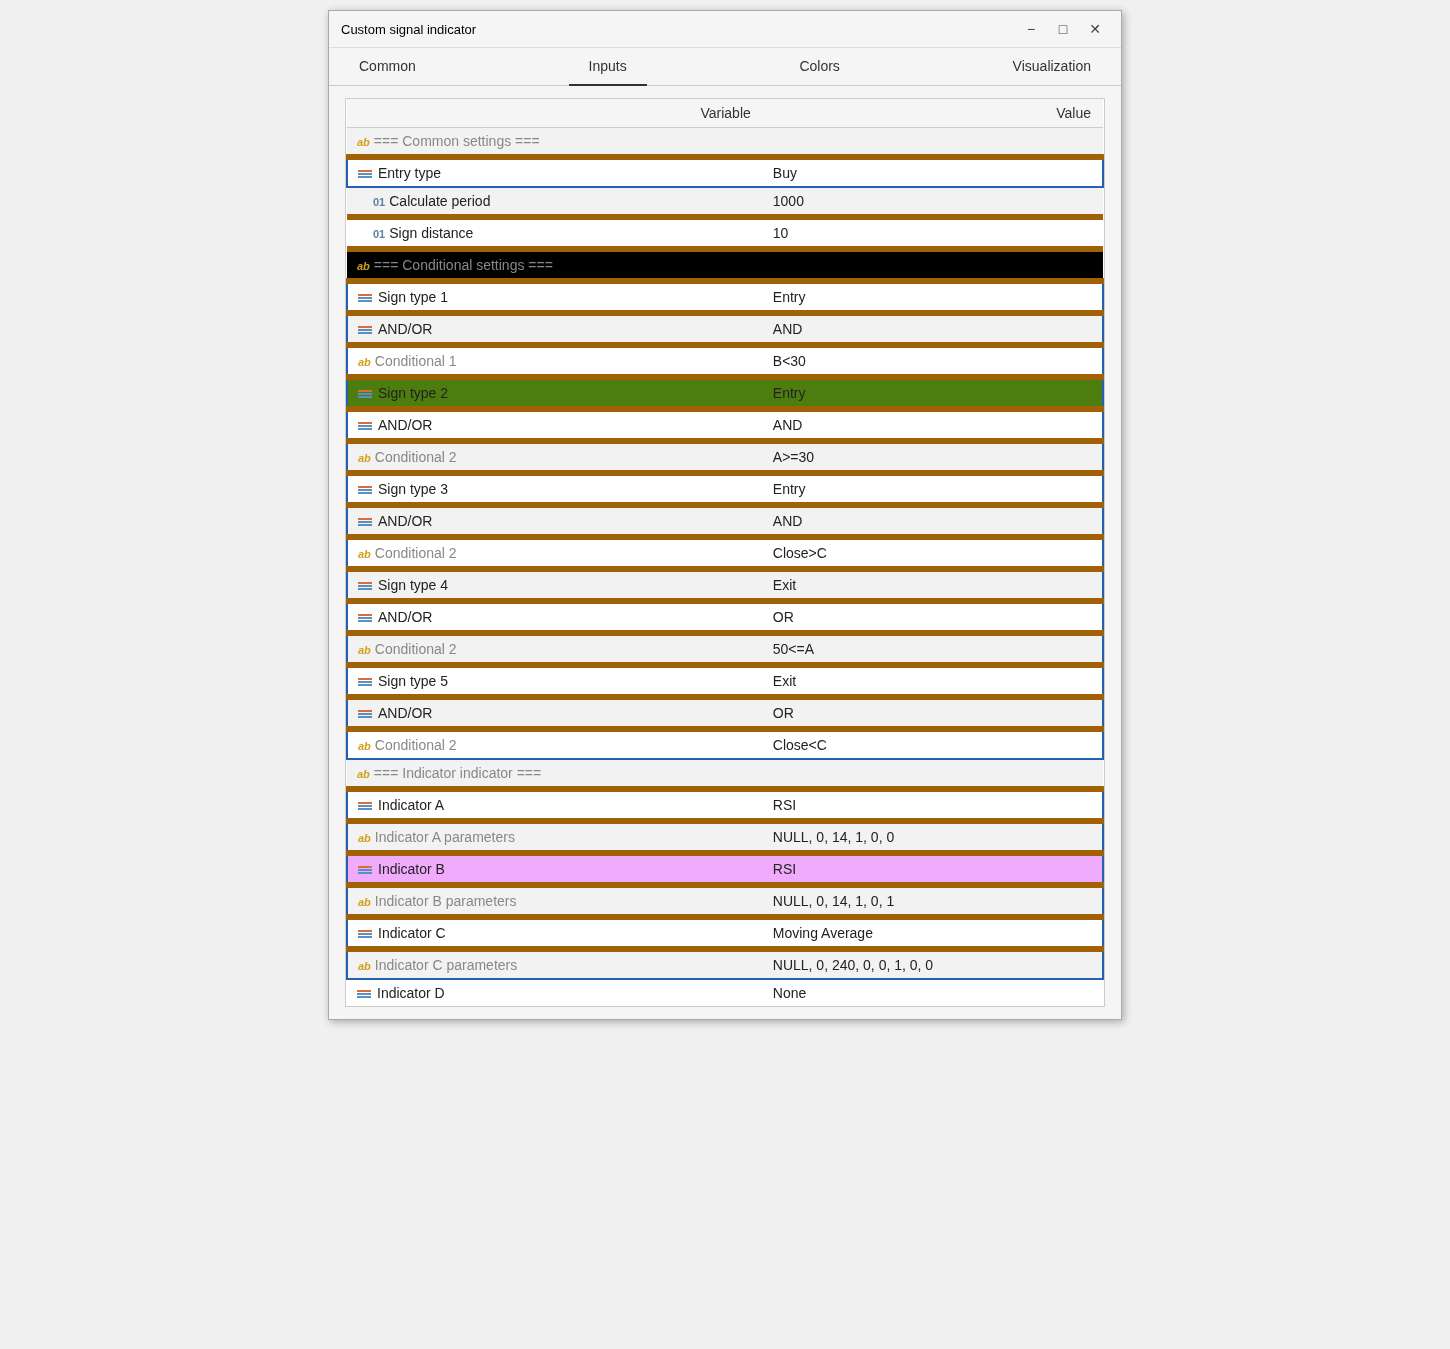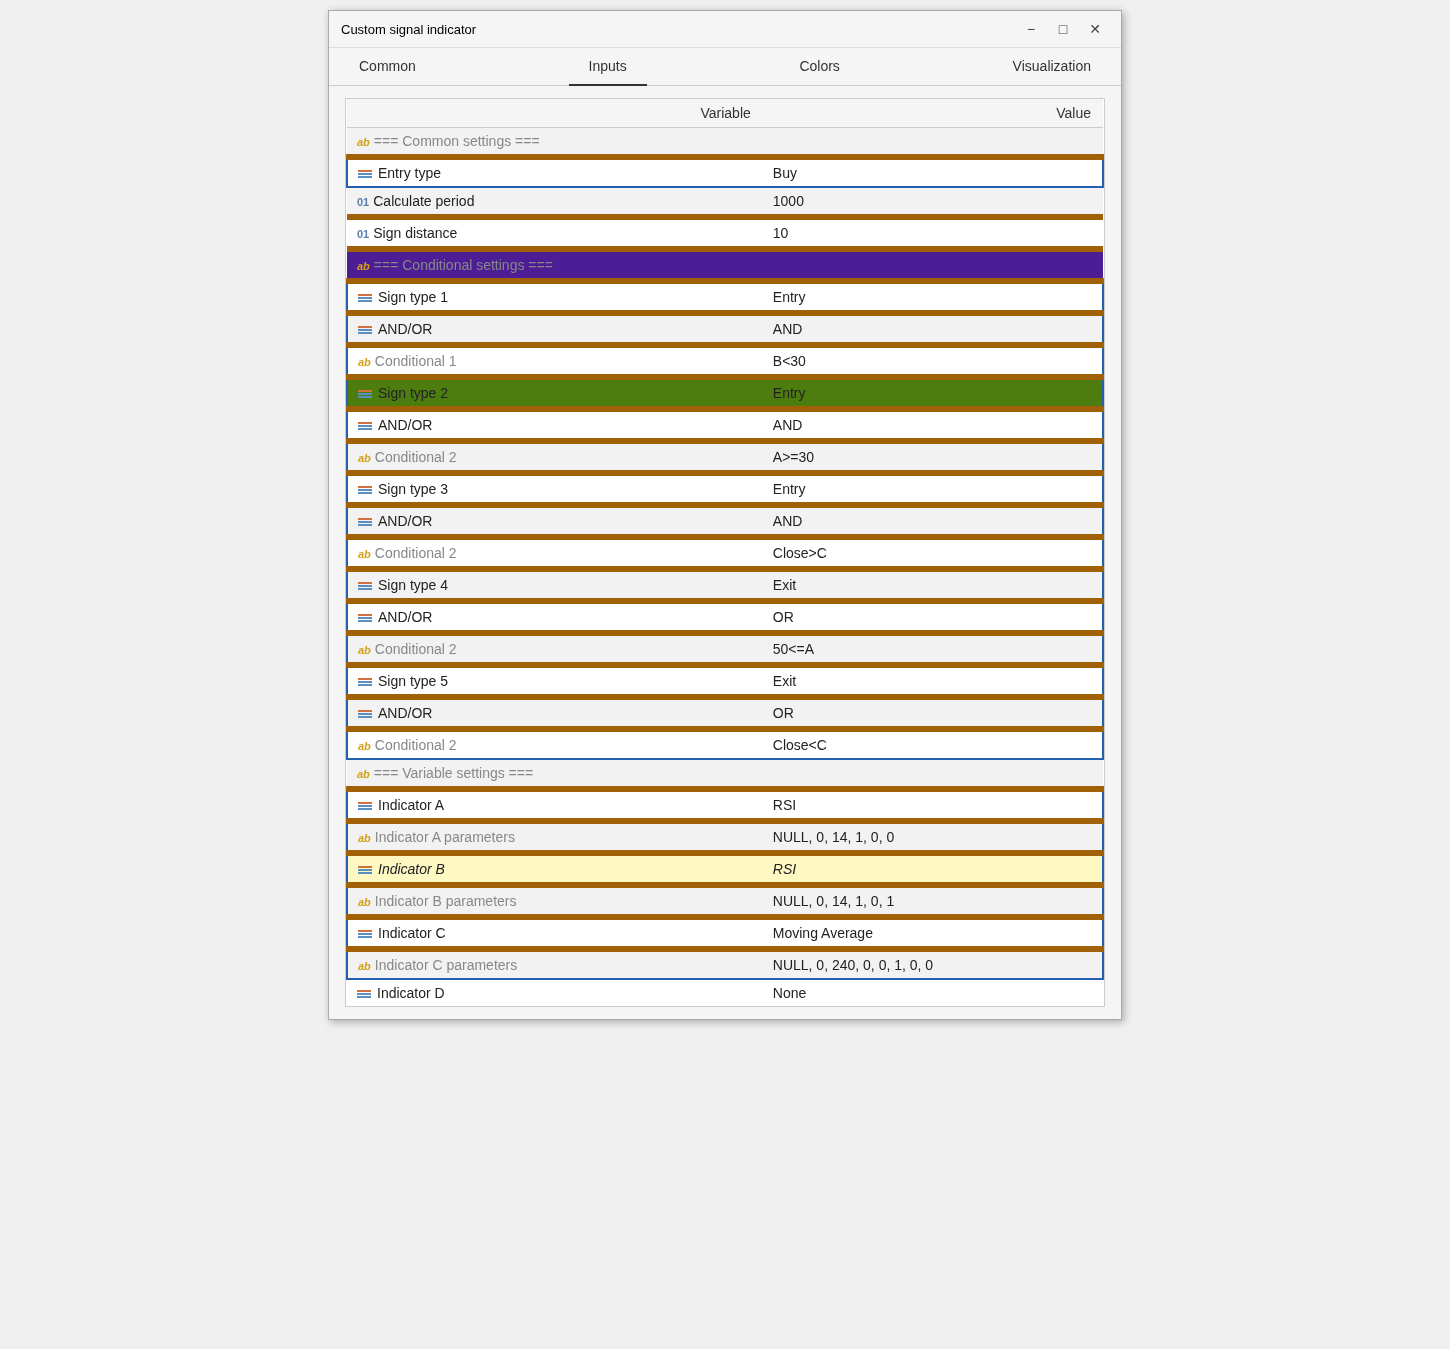--- a/index.html
+++ b/index.html
@@ -100,20 +100,21 @@
       font-weight: bold;
       vertical-align: middle;
     }
     .icon-ab {
       color: #d4a017;
       font-style: italic;
     }
     .icon-01 {
       color: #5b7fa6;
       font-size: 11px;
+      margin-left: 16px;
     }
     .icon-enum {
       display: inline-flex;
       flex-direction: column;
       gap: 1px;
       margin-right: 6px;
       vertical-align: middle;
     }
     .icon-enum span {
       display: block;
@@ -177,21 +178,21 @@
               <td class="cell-val">Buy</td>
             </tr>
             <tr style="background: rgb(242, 242, 242);">
               <td class="cell-var"><span class="type-icon icon-01">01 </span><span>Calculate period</span></td>
               <td class="cell-val">1000</td>
             </tr>
             <tr style="background: rgb(255, 255, 255);">
               <td class="cell-var"><span class="type-icon icon-01">01 </span><span>Sign distance</span></td>
               <td class="cell-val">10</td>
             </tr>
-            <tr style="background: #4c1d95;">
+            <tr style="background: #000000;">
               <td class="cell-var"><span class="type-icon icon-ab">ab </span><span style="color: rgb(136, 136, 136);">=== Conditional settings ===</span></td>
               <td class="cell-val"></td>
             </tr>
             <tr class="group-first group-member" style="background: rgb(255, 255, 255);">
               <td class="cell-var"><span class="icon-enum">
                   <span></span>
                   <span></span>
                   <span></span>
                 </span><span>Sign type 1</span></td>
               <td class="cell-val">Entry</td>
@@ -282,36 +283,36 @@
                   <span></span>
                   <span></span>
                 </span><span>AND/OR</span></td>
               <td class="cell-val">OR</td>
             </tr>
             <tr class="group-last group-member" style="background: rgb(255, 255, 255);">
               <td class="cell-var"><span class="type-icon icon-ab">ab </span><span style="color: rgb(136, 136, 136);">Conditional 2</span></td>
               <td class="cell-val">Close&lt;C</td>
             </tr>
             <tr style="background: rgb(242, 242, 242);">
-              <td class="cell-var"><span class="type-icon icon-ab">ab </span><span style="color: rgb(136, 136, 136);">=== Variable settings ===</span></td>
+              <td class="cell-var"><span class="type-icon icon-ab">ab </span><span style="color: rgb(136, 136, 136);">=== Indicator indicator ===</span></td>
               <td class="cell-val"></td>
             </tr>
             <tr class="group-first group-member" style="background: rgb(255, 255, 255);">
               <td class="cell-var"><span class="icon-enum">
                   <span></span>
                   <span></span>
                   <span></span>
                 </span><span>Indicator A</span></td>
               <td class="cell-val">RSI</td>
             </tr>
             <tr class="group-member" style="background: rgb(242, 242, 242);">
               <td class="cell-var"><span class="type-icon icon-ab">ab </span><span style="color: rgb(136, 136, 136);">Indicator A parameters</span></td>
               <td class="cell-val">NULL, 0, 14, 1, 0, 0</td>
             </tr>
-            <tr class="group-member" style="background: #fef9c3; font-style: italic;">
+            <tr class="group-member" style="background: #f0abfc;">
               <td class="cell-var"><span class="icon-enum">
                   <span></span>
                   <span></span>
                   <span></span>
                 </span><span>Indicator B</span></td>
               <td class="cell-val">RSI</td>
             </tr>
             <tr class="group-member" style="background: rgb(242, 242, 242); padding-left: 28px;">
               <td class="cell-var"><span class="type-icon icon-ab">ab </span><span style="color: rgb(136, 136, 136);">Indicator B parameters</span></td>
               <td class="cell-val">NULL, 0, 14, 1, 0, 1</td>

